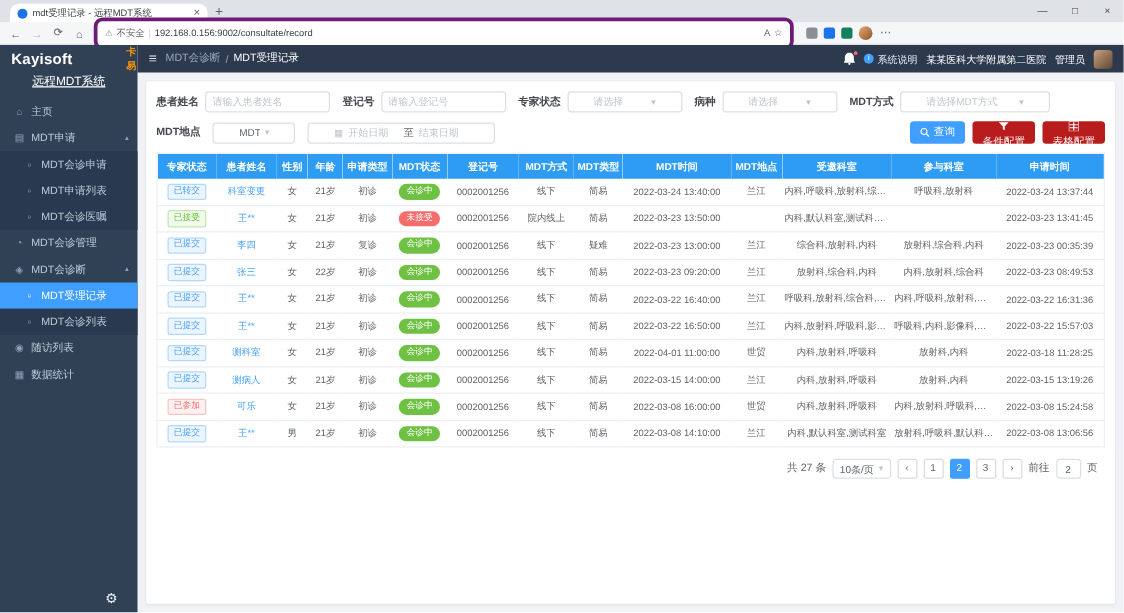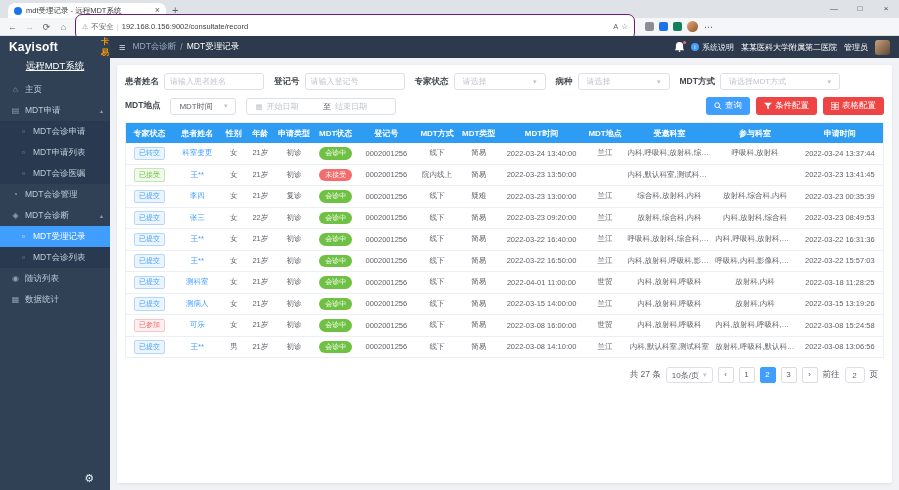--- a/index.html
+++ b/index.html
@@ -12,21 +12,21 @@
   .favicon { width:8px; height:8px; border-radius:50%; background:#1a73e8; flex:none; }
   .tab-title { flex:1; font-size:7.5px; color:#3c4043; white-space:nowrap; overflow:hidden; }
   .tab-close { font-size:9px; color:#5f6368; line-height:1; }
   .newtab { font-size:11px; color:#5f6368; margin:0 0 2px 6px; }
   .wincontrols { margin-left:auto; display:flex; height:18px; align-items:center; }
   .winbtn { width:26px; text-align:center; font-size:8px; color:#444; line-height:18px; }
 
   .addressbar { position:absolute; top:18px; left:0; width:899px; height:18px; background:#f5f6f8; border-bottom:1px solid #dcdfe3; display:flex; align-items:center; padding:0 7px; gap:6px; }
   .nav-ico { font-size:9px; color:#5f6368; width:11px; text-align:center; flex:none; }
   .nav-ico.dis { color:#b6b9bd; }
-  .urlbox { flex:0 1 560px; height:26px; background:#fff; border:1px solid #701a75; border-radius:7px; display:flex; align-items:center; padding:0 6px; gap:3px; font-size:7.5px; color:#3c4043; overflow:hidden; }
+  .urlbox { flex:0 1 560px; height:26px; background:#fff; border:3px solid #701a75; border-radius:7px; display:flex; align-items:center; padding:0 6px; gap:3px; font-size:7.5px; color:#3c4043; overflow:hidden; }
   .urlbox .warn { color:#80868b; font-size:7px; }
   .urlbox .sec { color:#5f6368; }
   .urlbox .pipe { color:#d0d3d6; }
   .urlbox .url { white-space:nowrap; overflow:hidden; flex:1; }
   .urlbox .mini { color:#5f6368; font-size:7.5px; flex:none; }
   .extrow { display:flex; align-items:center; gap:5px; margin-left:4px; }
   .extico { width:9px; height:9px; border-radius:2px; flex:none; }
   .edge-avatar { width:11px; height:11px; border-radius:50%; background:linear-gradient(135deg,#e8a87c,#8d5524); flex:none; }
 
   
@@ -59,35 +59,35 @@
 
   .content { position:absolute; top:22px; left:110px; width:789px; height:432px; padding:7px; }
   .card { background:#fff; width:100%; height:100%; border-radius:2px; box-shadow:0 1px 3px rgba(0,0,0,.08); padding:8px 8px 0 8px; overflow:hidden; }
 
   
   .filter-row { display:flex; align-items:center; margin-bottom:7px; gap:10px; }
   .fgroup { display:flex; align-items:center; gap:5px; }
   .flabel { font-size:8.5px; font-weight:bold; color:#43484e; white-space:nowrap; }
   .finput { height:17px; border:1px solid #dcdfe6; border-radius:3px; padding:0 5px; font-size:8px; color:#303133; background:#fff; font-family:inherit; }
   .finput::placeholder { color:#c0c4cc; }
-  .fselect { height:17px; border:1px solid #dcdfe6; border-radius:3px; padding:0 8px; font-size:8px; background:#fff; display:flex; align-items:center; gap:4px; white-space:nowrap; }
+  .fselect { height:17px; border:1px solid #dcdfe6; border-radius:3px; padding:0 20px; font-size:8px; background:#fff; display:flex; align-items:center; gap:4px; white-space:nowrap; }
   .fselect .ph { color:#c0c4cc; flex:1; overflow:hidden; }
   .chev2 { color:#c0c4cc; font-size:7px; }
   .w100 { width:100px; } .w95 { width:92px; } .w105 { width:120px; } .w70 { width:66px; }
   .radio { display:flex; align-items:center; gap:3px; font-size:8.5px; color:#606266; cursor:pointer; }
   .rdot { width:8px; height:8px; border:1px solid #dcdfe6; border-radius:50%; background:#fff; flex:none; }
   .radio.sel { color:#409eff; }
   .radio.sel .rdot { border-color:#409eff; background:#409eff; box-shadow:inset 0 0 0 1.5px #fff; }
   .daterange { width:150px; }
   .daterange .to { color:#606266; }
   .d-icon { color:#c0c4cc; font-size:7.5px; }
   .btngroup { margin-left:auto; display:flex; gap:6px; }
   .btn { height:18px; border:none; border-radius:3px; padding:0 8px; font-size:8.5px; color:#fff; display:flex; align-items:center; gap:3px; cursor:pointer; font-family:Liberation Sans, sans-serif; }
   .btn.blue { background:#409eff; }
-  .btn.orange { background:#ef4444; }
+  .btn.orange { background:#b91c1c;flex-direction:column; }
 
   
   .table-wrap { border:1px solid #ebeef5; border-bottom:none; }
   table { width:100%; border-collapse:collapse; table-layout:fixed; }
   th { background:#2d9cf2; color:#fff; font-weight:bold; font-size:8px; padding:4.5px 2px; white-space:nowrap; overflow:hidden; text-align:center; }
   td { border-bottom:1px solid #ebeef5; padding:3.5px 2px; font-size:7.5px; color:#606266; white-space:nowrap; overflow:hidden; text-overflow:ellipsis; text-align:center; }
   .plink { color:#409eff; cursor:pointer; }
   .tag { display:inline-block; border:1px solid; border-radius:2px; padding:0.5px 4px; font-size:7px; line-height:1.5; background:#fff; }
   .tag.blue { color:#409eff; border-color:#b3d8ff; background:#ecf5ff; }
   .tag.green { color:#67c23a; border-color:#c2e7b0; background:#f0f9eb; }

